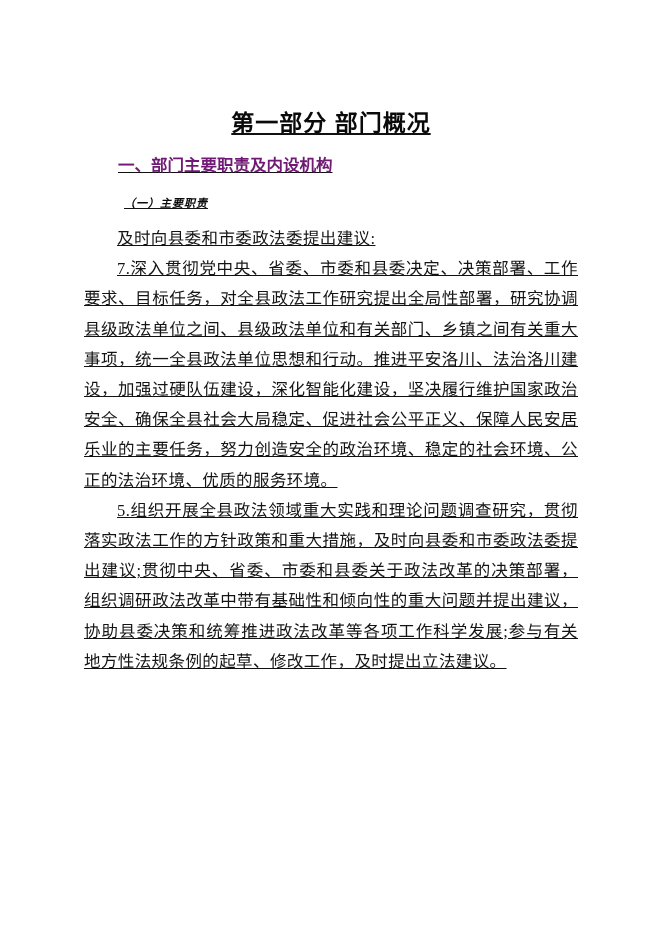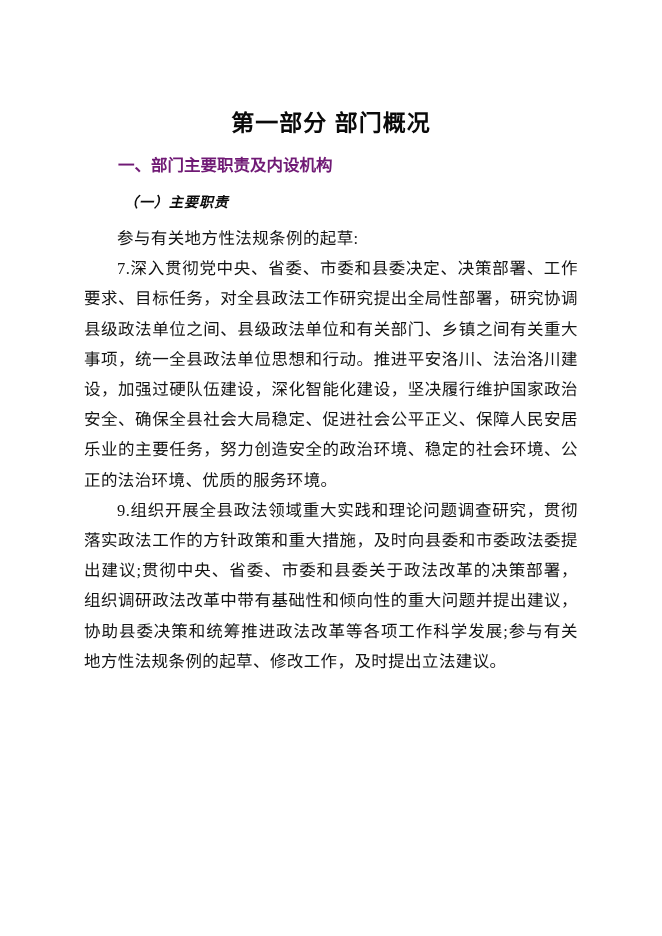--- a/index.html
+++ b/index.html
@@ -14,20 +14,21 @@
     color: #111111;
     font-family: "Liberation Serif", serif;
     overflow: hidden;
   }
   .page {
     box-sizing: border-box;
     width: 662px;
     height: 856px;
     padding: 106px 84px 0 84px;
     background: #ffffff;
+    text-decoration: underline;
   }
   .doc-title {
     font-family: "Liberation Sans", sans-serif;
     font-weight: 700;
     font-size: 23px;
     line-height: 34px;
     text-align: center;
     letter-spacing: 1px;
     margin: 0 0 12px 0;
     color: #0a0a0a;
@@ -38,21 +39,21 @@
     font-size: 16.5px;
     line-height: 26px;
     margin: 0 0 12px 0;
     text-indent: 34px;
     color: #701a75;
   }
   .subsection-heading {
     font-family: "Liberation Serif", serif;
     font-style: italic;
     font-weight: 700;
-    font-size: 14px;
+    font-size: 11px;
     line-height: 26px;
     margin: 6px 0 8px 0;
     text-indent: 40px;
     letter-spacing: 1px;
     color: #0a0a0a;
   }
   .doc-body p {
     font-size: 16.5px;
     line-height: 30.2px;
     margin: 0;
@@ -67,17 +68,17 @@
 <body>
 
 <div class="page">
   <h1 class="doc-title">第一部分 部门概况</h1>
 
   <h2 class="section-heading">一、部门主要职责及内设机构</h2>
 
   <h3 class="subsection-heading">（一）主要职责</h3>
 
   <div class="doc-body">
-    <p>参与有关地方性法规条例的起草:</p>
+    <p>及时向县委和市委政法委提出建议:</p>
     <p>7.深入贯彻党中央、省委、市委和县委决定、决策部署、工作要求、目标任务，对全县政法工作研究提出全局性部署，研究协调县级政法单位之间、县级政法单位和有关部门、乡镇之间有关重大事项，统一全县政法单位思想和行动。推进平安洛川、法治洛川建设，加强过硬队伍建设，深化智能化建设，坚决履行维护国家政治安全、确保全县社会大局稳定、促进社会公平正义、保障人民安居乐业的主要任务，努力创造安全的政治环境、稳定的社会环境、公正的法治环境、优质的服务环境。</p>
-    <p>9.组织开展全县政法领域重大实践和理论问题调查研究，贯彻落实政法工作的方针政策和重大措施，及时向县委和市委政法委提出建议;贯彻中央、省委、市委和县委关于政法改革的决策部署，组织调研政法改革中带有基础性和倾向性的重大问题并提出建议，协助县委决策和统筹推进政法改革等各项工作科学发展;参与有关地方性法规条例的起草、修改工作，及时提出立法建议。</p>
+    <p>5.组织开展全县政法领域重大实践和理论问题调查研究，贯彻落实政法工作的方针政策和重大措施，及时向县委和市委政法委提出建议;贯彻中央、省委、市委和县委关于政法改革的决策部署，组织调研政法改革中带有基础性和倾向性的重大问题并提出建议，协助县委决策和统筹推进政法改革等各项工作科学发展;参与有关地方性法规条例的起草、修改工作，及时提出立法建议。</p>
   </div>
 </div>
 
 </body></html>

